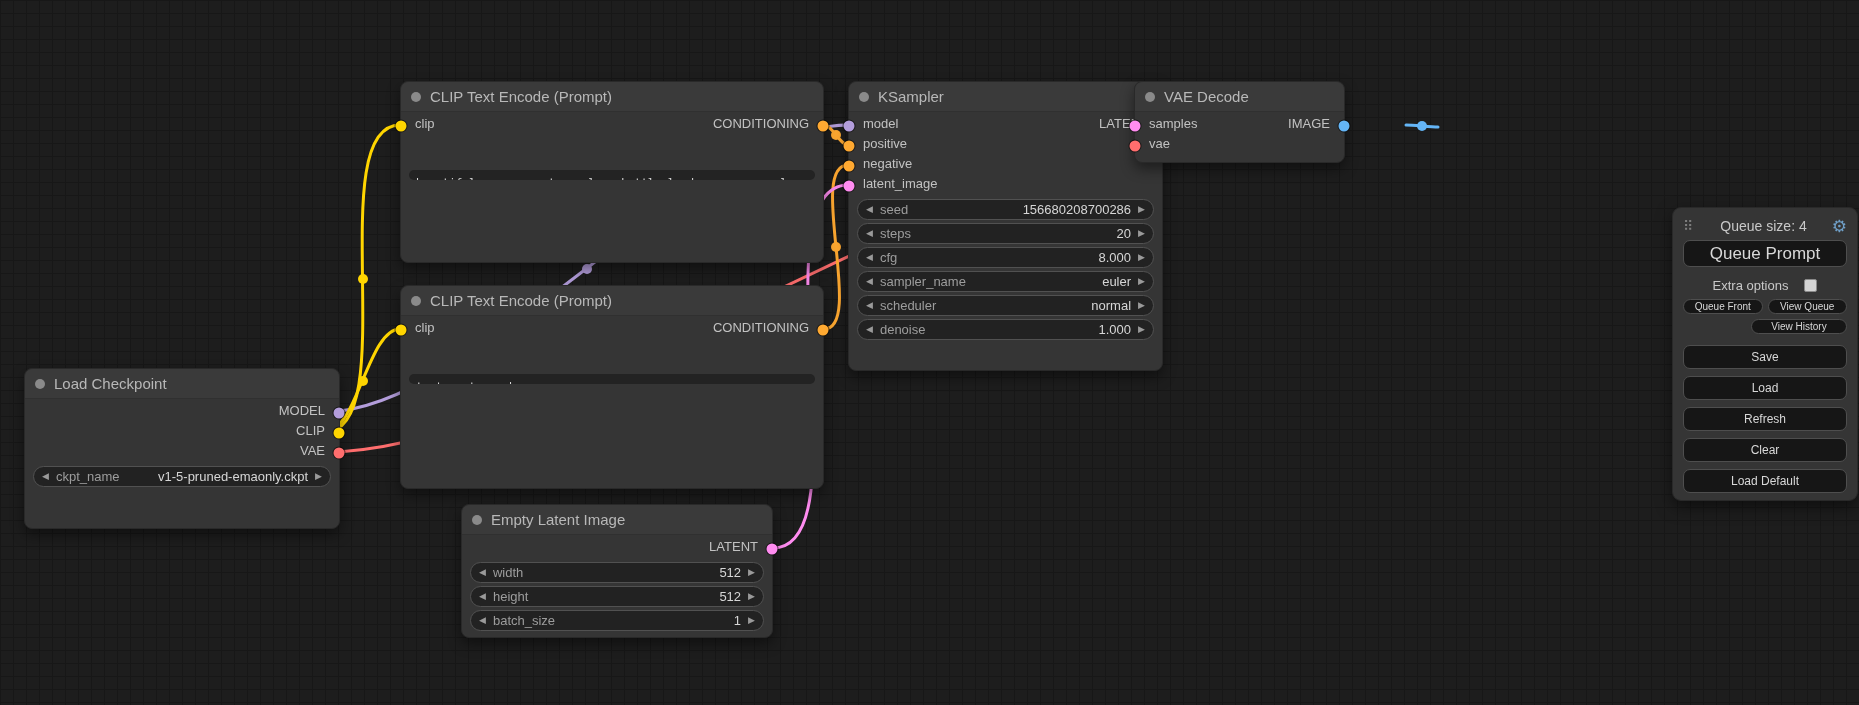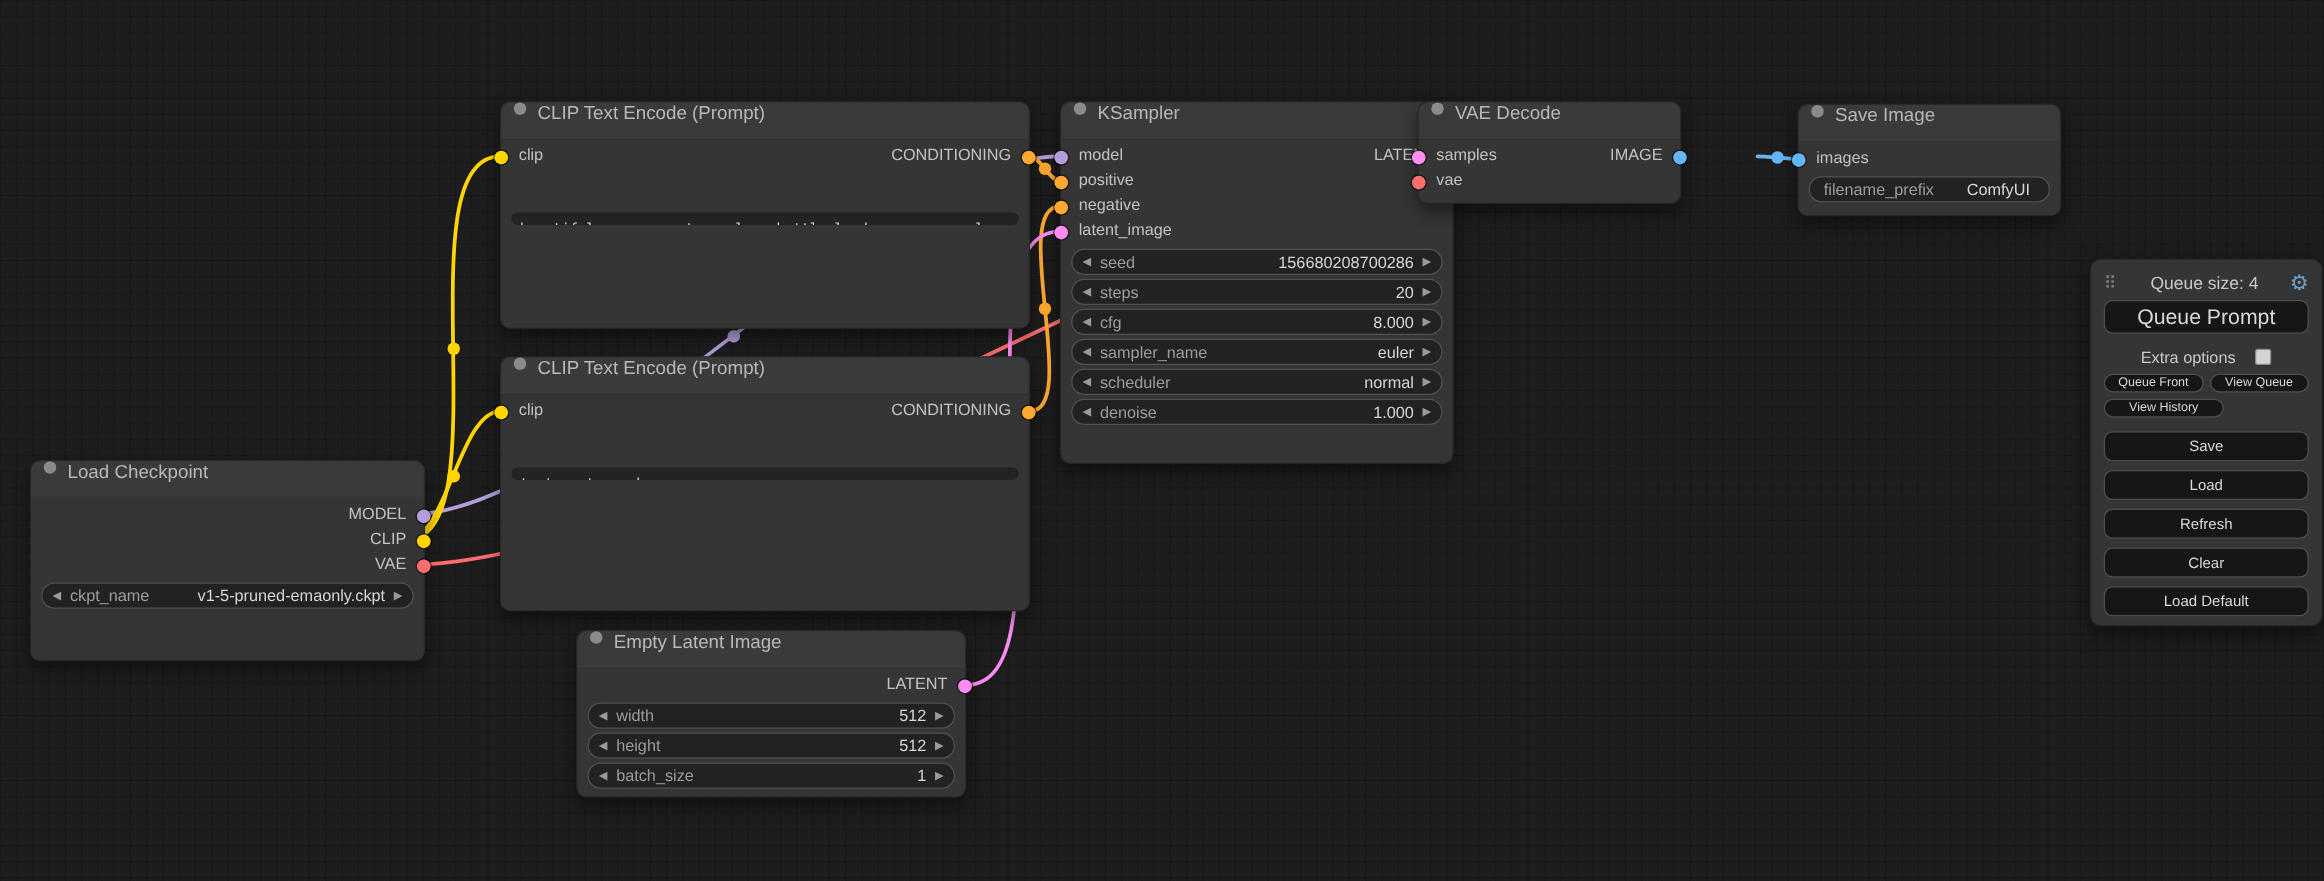--- a/index.html
+++ b/index.html
@@ -19,21 +19,21 @@
   .wires { position:absolute; left:0; top:0; z-index:1; pointer-events:none; }
   .wires path { fill:none; stroke-width:3; stroke-linecap:round; }
 
   
   .node {
     position:absolute; z-index:2; background:#353535;
     border:1px solid #292929; border-radius:8px;
     box-shadow:0 6px 14px rgba(0,0,0,.45);
   }
   .ntitle {
-    height:30px; display:flex; align-items:flex-start; padding:0 10px;
+    height:30px; display:flex; align-items:center; padding:0 10px;
     background:#3a3a3a; border-radius:8px 8px 0 0;
     border-bottom:1px solid #303030;
   }
   .ndot { width:10px; height:10px; border-radius:50%; background:#8a8a8a; margin-right:9px; flex:none; }
   .ntext { color:#b8b8b8; font-size:15px; white-space:nowrap; }
   .nbody { position:relative; padding-top:4px; }
 
   .prow {
     position:relative; height:20px; display:flex; 
     justify-content:space-between; padding:0 14px;
@@ -83,21 +83,21 @@
     border-radius:7px; color:#d8d8d8; font-family:inherit; cursor:pointer;
     text-align:center;
   }
   .btn.big { height:27px; font-size:17px; margin-bottom:8px; }
   .btn.med { height:24px; font-size:12px; margin-bottom:7px; }
   .btn.small { height:15px; font-size:10px; border-radius:8px; padding:0 4px; flex:1; }
 
   .extra-row { display:flex; align-items:center; justify-content:center; gap:16px; height:20px; margin-bottom:4px; color:#c8c8c8; font-size:13px; }
   .checkbox { width:13px; height:13px; background:#d4d4d4; border:1px solid #8a8a8a; border-radius:2px; cursor:pointer; }
   .small-row { display:flex; gap:5px; margin-bottom:5px; }
-  .small-row.center { justify-content:flex-start; margin-bottom:11px; }
+  .small-row.center { justify-content:flex-end; margin-bottom:11px; }
   .small-row.center .btn.small { flex:none; width:96px; }
 </style>
 </head>
 <body>
 
 <div class="stage">
 
   <svg class="wires" width="1859" height="705" viewBox="0 0 1859 705">
     <path d="M325 412 C474 412, 699 125, 848 125" stroke="#B39DDB"></path>
     <path d="M325 432 C404 432, 321 125, 400 125" stroke="#FFD500"></path>
@@ -285,36 +285,20 @@
         <span class="port in c-latent"></span>
         <span class="port out c-image"></span>
       </div>
       <div class="prow">
         <span class="plabel">vae</span>
         <span class="port in c-vae"></span>
       </div>
     </div>
   </div>
 
-  <div class="node" style="left:1438px; top:83px; width:211px; height:90px;">
-    <div class="ntitle">
-      <span class="ndot"></span>
-      <span class="ntext">Save Image</span>
-    </div>
-    <div class="nbody">
-      <div class="prow">
-        <span class="plabel">images</span>
-        <span class="port in c-image"></span>
-      </div>
-      <div class="widget no-arrow">
-        <span class="wlabel">filename_prefix</span>
-        <span class="wvalue">ComfyUI</span>
-      </div>
-    </div>
-  </div>
 
   <div class="menu">
     <div class="menu-header">
       <span class="drag-dots">⠿</span>
       <span class="queue-size">Queue size: 4</span>
       <span class="gear">⚙</span>
     </div>
     <button class="btn big">Queue Prompt</button>
     <div class="extra-row">
       <span>Extra options</span>

